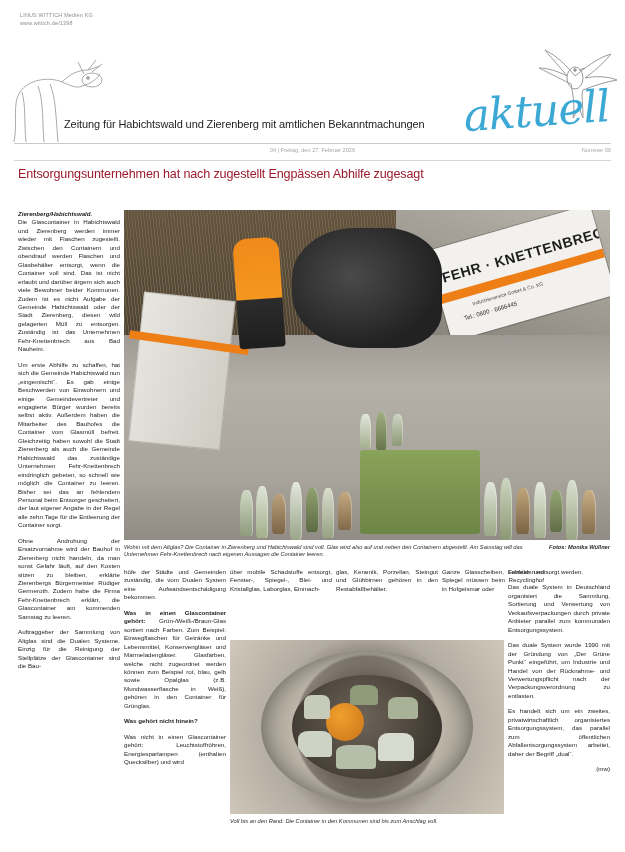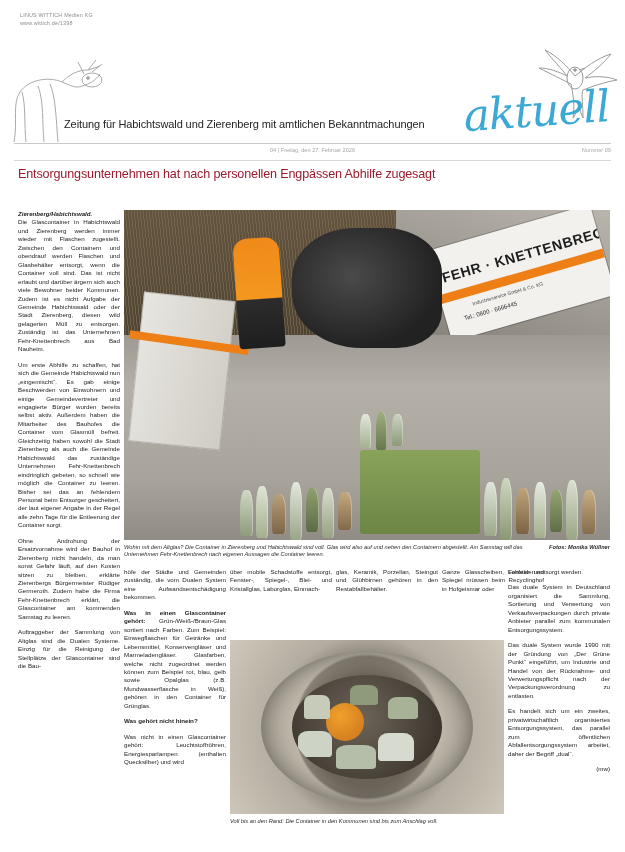--- a/index.html
+++ b/index.html
@@ -308,21 +308,21 @@
     <div class="rule-top"></div>
 
     <div class="issueline">
       <span class="center">04 | Freitag, den 27. Februar 2026</span>
       <span class="right">Nummer 09</span>
     </div>
     <div class="rule-under-issue"></div>
   </div>
 
   <div class="headline-wrap">
-    <h2 class="subhead">Entsorgungsunternehmen hat nach personellen Engpässen Abhilfe zugesagt</h2>
+    <h2 class="subhead">Entsorgungsunternehmen hat nach zugestellt Engpässen Abhilfe zugesagt</h2>
   </div>
 
   <div class="photo1">
     <div class="p1-sky"></div>
     <div class="p1-brush"></div>
     <div class="p1-wall"></div>
 
     <div class="p1-sign">
       <div class="bar"></div>
       <div class="t1">FEHR · KNETTENBRECH</div>

